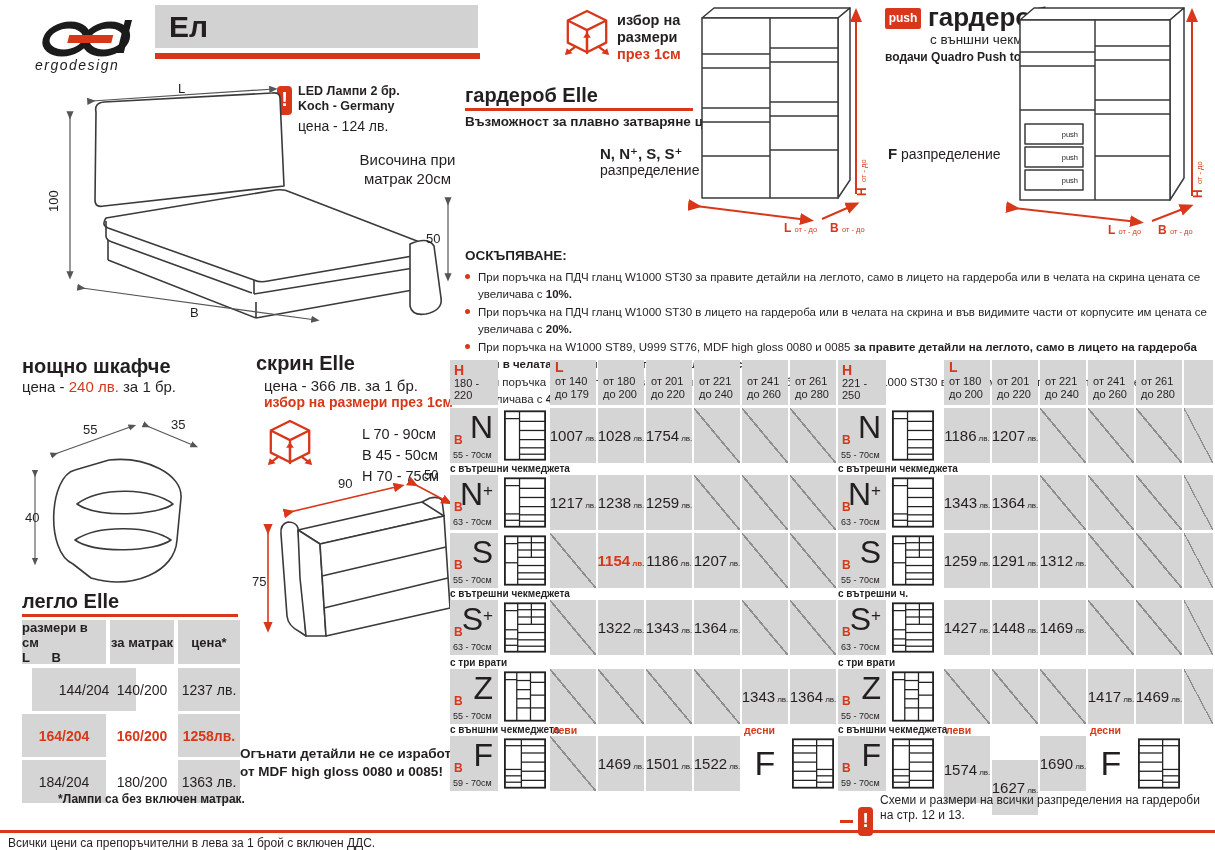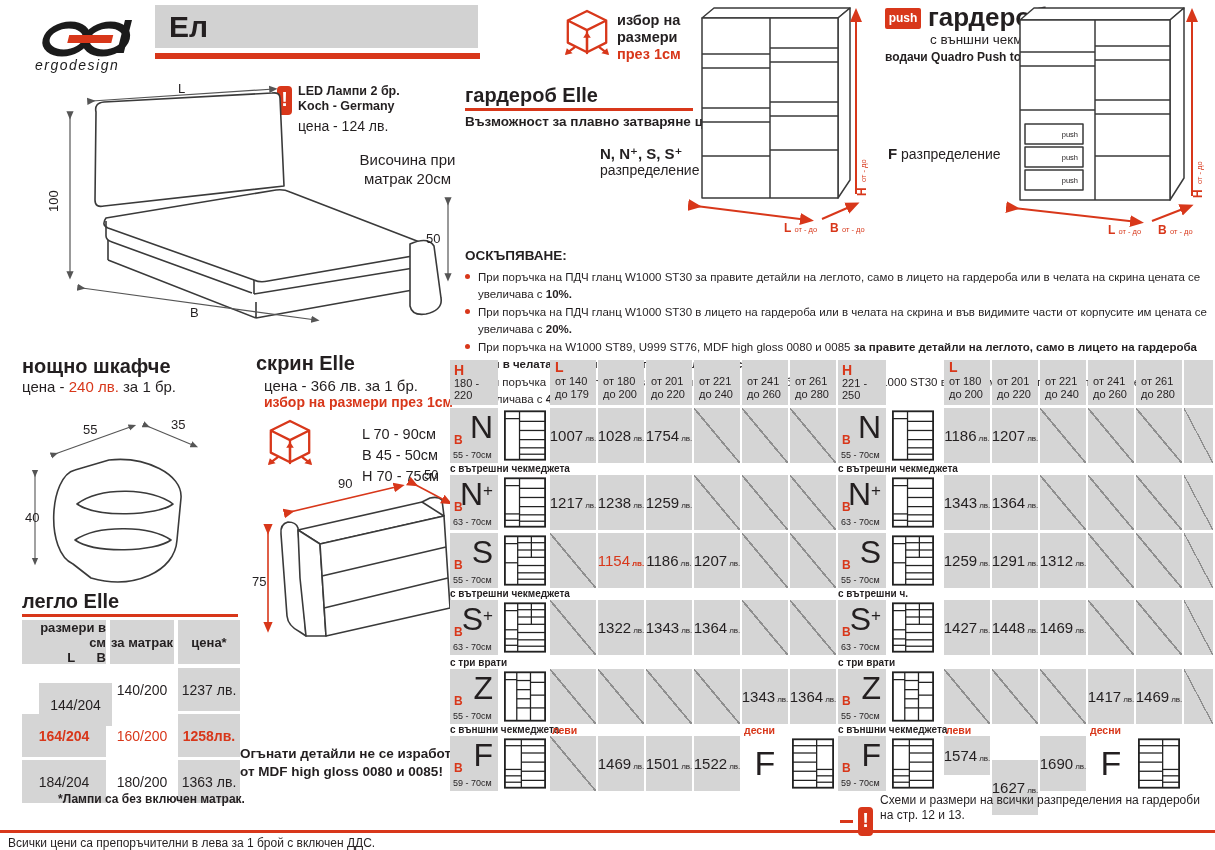--- a/index.html
+++ b/index.html
@@ -280,33 +280,33 @@
 </div>
 <div class="abs b" style="left:240px;top:745px;font-size:13.5px;line-height:18px;text-align:left;">
   <div>Огънати детайли не се изработват</div>
   <div>от  MDF  high  gloss  0080  и  0085!</div>
 </div>
 
 <div class="abs b" style="left:22px;top:590px;font-size:20px;">легло Elle</div>
 <div class="abs" style="left:22px;top:614px;width:216px;height:3px;background:#d8371a;"></div>
 <div class="abs" id="bed-table" style="left:22px;top:620px;width:220px;height:186px;">
     <div class="btcell btgray b" style="left:0px;top:0px;width:84px;height:44px;">
-      <div style="text-align:right;font-size:13px;line-height:15px;">размери в см<br><span style="white-space:pre;">L      B</span></div>
+      <div style="text-align:left;font-size:13px;line-height:15px;">размери в см<br><span style="white-space:pre;">L      B</span></div>
     </div>
     <div class="btcell btgray b" style="left:88px;top:0px;width:64px;height:44px;">
       <span style="font-size:13px;">за матрак</span>
     </div>
     <div class="btcell btgray b" style="left:156px;top:0px;width:62px;height:44px;">
       <span style="font-size:13px;">цена*</span>
     </div>
-    <div class="btcell btgray" style="left:17px;top:48px;width:73px;height:43px;margin-top:15px;">144/204</div>
+    <div class="btcell btgray" style="left:10px;top:48px;width:104px;height:43px;">144/204</div>
     <div class="btcell " style="left:88px;top:48px;width:64px;height:43px;">140/200</div>
     <div class="btcell btgray" style="left:156px;top:48px;width:62px;height:43px;">1237 лв.</div>
     <div class="btcell btgray bthl b" style="left:0px;top:94px;width:84px;height:43px;">164/204</div>
-    <div class="btcell bthl" style="left:88px;top:94px;width:64px;height:43px;">160/200</div>
+    <div class="btcell bthl" style="left:88px;top:94px;width:64px;height:43px;font-weight:bold;">160/200</div>
     <div class="btcell btgray bthl b" style="left:156px;top:94px;width:62px;height:43px;">1258лв.</div>
     <div class="btcell btgray" style="left:0px;top:140px;width:84px;height:43px;">184/204</div>
     <div class="btcell " style="left:88px;top:140px;width:64px;height:43px;">180/200</div>
     <div class="btcell btgray" style="left:156px;top:140px;width:62px;height:43px;">1363 лв.</div>
   </div>
 <div class="abs b" style="left:58px;top:792px;font-size:12px;">*Лампи са без включен матрак.</div>
 
 <div id="ptables">
     <div class="abs" style="left:450px;top:360px;width:428px;height:435px;">
       <div class="hcell" style="left:0;top:0;width:48px;height:45px;">
@@ -414,21 +414,21 @@
           <line x1="15" y1="16" x2="45" y2="16" stroke="#222" stroke-width="1.4"></line>
           <line x1="15" y1="24" x2="45" y2="24" stroke="#222" stroke-width="1.4"></line>
           <line x1="30" y1="1" x2="30" y2="24" stroke="#222" stroke-width="1.4"></line>
           <line x1="15" y1="33" x2="45" y2="33" stroke="#222" stroke-width="1.4"></line>
           <line x1="15" y1="41" x2="45" y2="41" stroke="#222" stroke-width="1.4"></line>
           <line x1="15" y1="48" x2="45" y2="48" stroke="#222" stroke-width="1.4"></line>
         </svg>
       </div>
       <div class="cell slash" style="left:100px;top:173px;width:46px;height:55px;"></div>
       <div class="cell pricecell" style="left:148px;top:173px;width:46px;height:55px;">
-                  <span class="pnum" style="color:#d8371a;font-weight:normal;">1154</span>
+                  <span class="pnum" style="color:#d8371a;font-weight:bold;">1154</span>
         <span class="punit" style="color:#d8371a;font-weight:bold;">лв.</span>
       </div>
       <div class="cell pricecell" style="left:196px;top:173px;width:46px;height:55px;">
                   <span class="pnum" style="">1186</span>
         <span class="punit" style="">лв.</span>
       </div>
       <div class="cell pricecell" style="left:244px;top:173px;width:46px;height:55px;">
                   <span class="pnum" style="">1207</span>
         <span class="punit" style="">лв.</span>
       </div>
@@ -763,21 +763,21 @@
           <line x1="19" y1="8" x2="45" y2="8" stroke="#222" stroke-width="1.4"></line>
           <line x1="19" y1="16" x2="45" y2="16" stroke="#222" stroke-width="1.4"></line>
           <line x1="19" y1="26" x2="45" y2="26" stroke="#222" stroke-width="1.4"></line>
           <line x1="19" y1="36" x2="45" y2="36" stroke="#222" stroke-width="1.4"></line>
           <line x1="19" y1="46" x2="45" y2="46" stroke="#222" stroke-width="1.4"></line>
           <line x1="1" y1="34" x2="19" y2="34" stroke="#222" stroke-width="1.4"></line>
           <line x1="1" y1="41" x2="19" y2="41" stroke="#222" stroke-width="1.4"></line>
           <line x1="1" y1="48" x2="19" y2="48" stroke="#222" stroke-width="1.4"></line>
         </svg>
       </div>
-      <div class="cell pricecell" style="left:106px;top:376px;width:46px;height:39px;">
+      <div class="cell pricecell" style="left:106px;top:376px;width:46px;height:67px;">
                   <span class="pnum" style="">1574</span>
         <span class="punit" style="">лв.</span>
       </div>
       <div class="cell pricecell" style="left:154px;top:376px;width:46px;height:55px;margin-top:24px;">
                   <span class="pnum" style="">1627</span>
         <span class="punit" style="">лв.</span>
       </div>
       <div class="cell pricecell" style="left:202px;top:376px;width:46px;height:55px;">
                   <span class="pnum" style="">1690</span>
         <span class="punit" style="">лв.</span>

